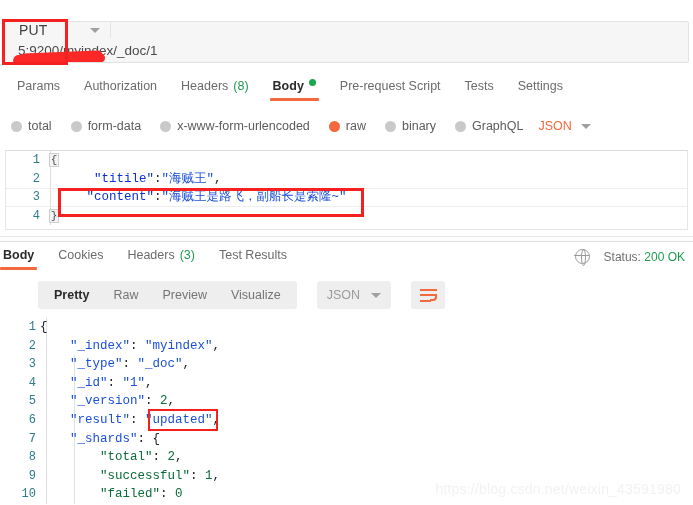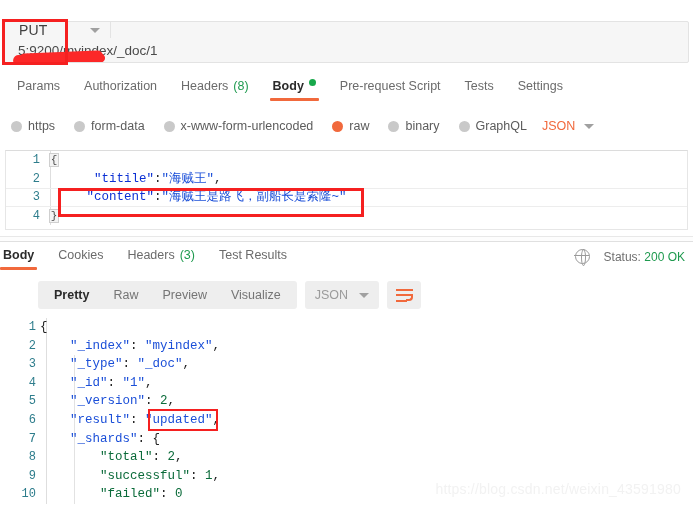--- a/index.html
+++ b/index.html
@@ -273,21 +273,21 @@
     border-top: 1.3px solid #9a9a9a;
   }
 
   
   #res-toolbar {
     position: absolute;
     left: 8px; top: 281px;
     height: 28px;
     display: flex;
     align-items: center;
-    gap: 8px;
+    gap: 20px;
     padding-left: 30px;
   }
   #view-group, #fmt-group, #wrap-group {
     height: 28px;
     background: #eeeeee;
     border-radius: 3px;
     display: flex;
     align-items: center;
     padding: 0 4px;
   }
@@ -395,21 +395,21 @@
       <span>Tests</span>
     </div>
     <div class="tab">
       <span>Settings</span>
     </div>
   </div>
 
 <div id="body-types">
   <div class="radio-item">
       <span class="radio"></span>
-      <span>https</span>
+      <span>total</span>
     </div>
     <div class="radio-item">
       <span class="radio"></span>
       <span>form-data</span>
     </div>
     <div class="radio-item">
       <span class="radio"></span>
       <span>x-www-form-urlencoded</span>
     </div>
     <div class="radio-item sel">

